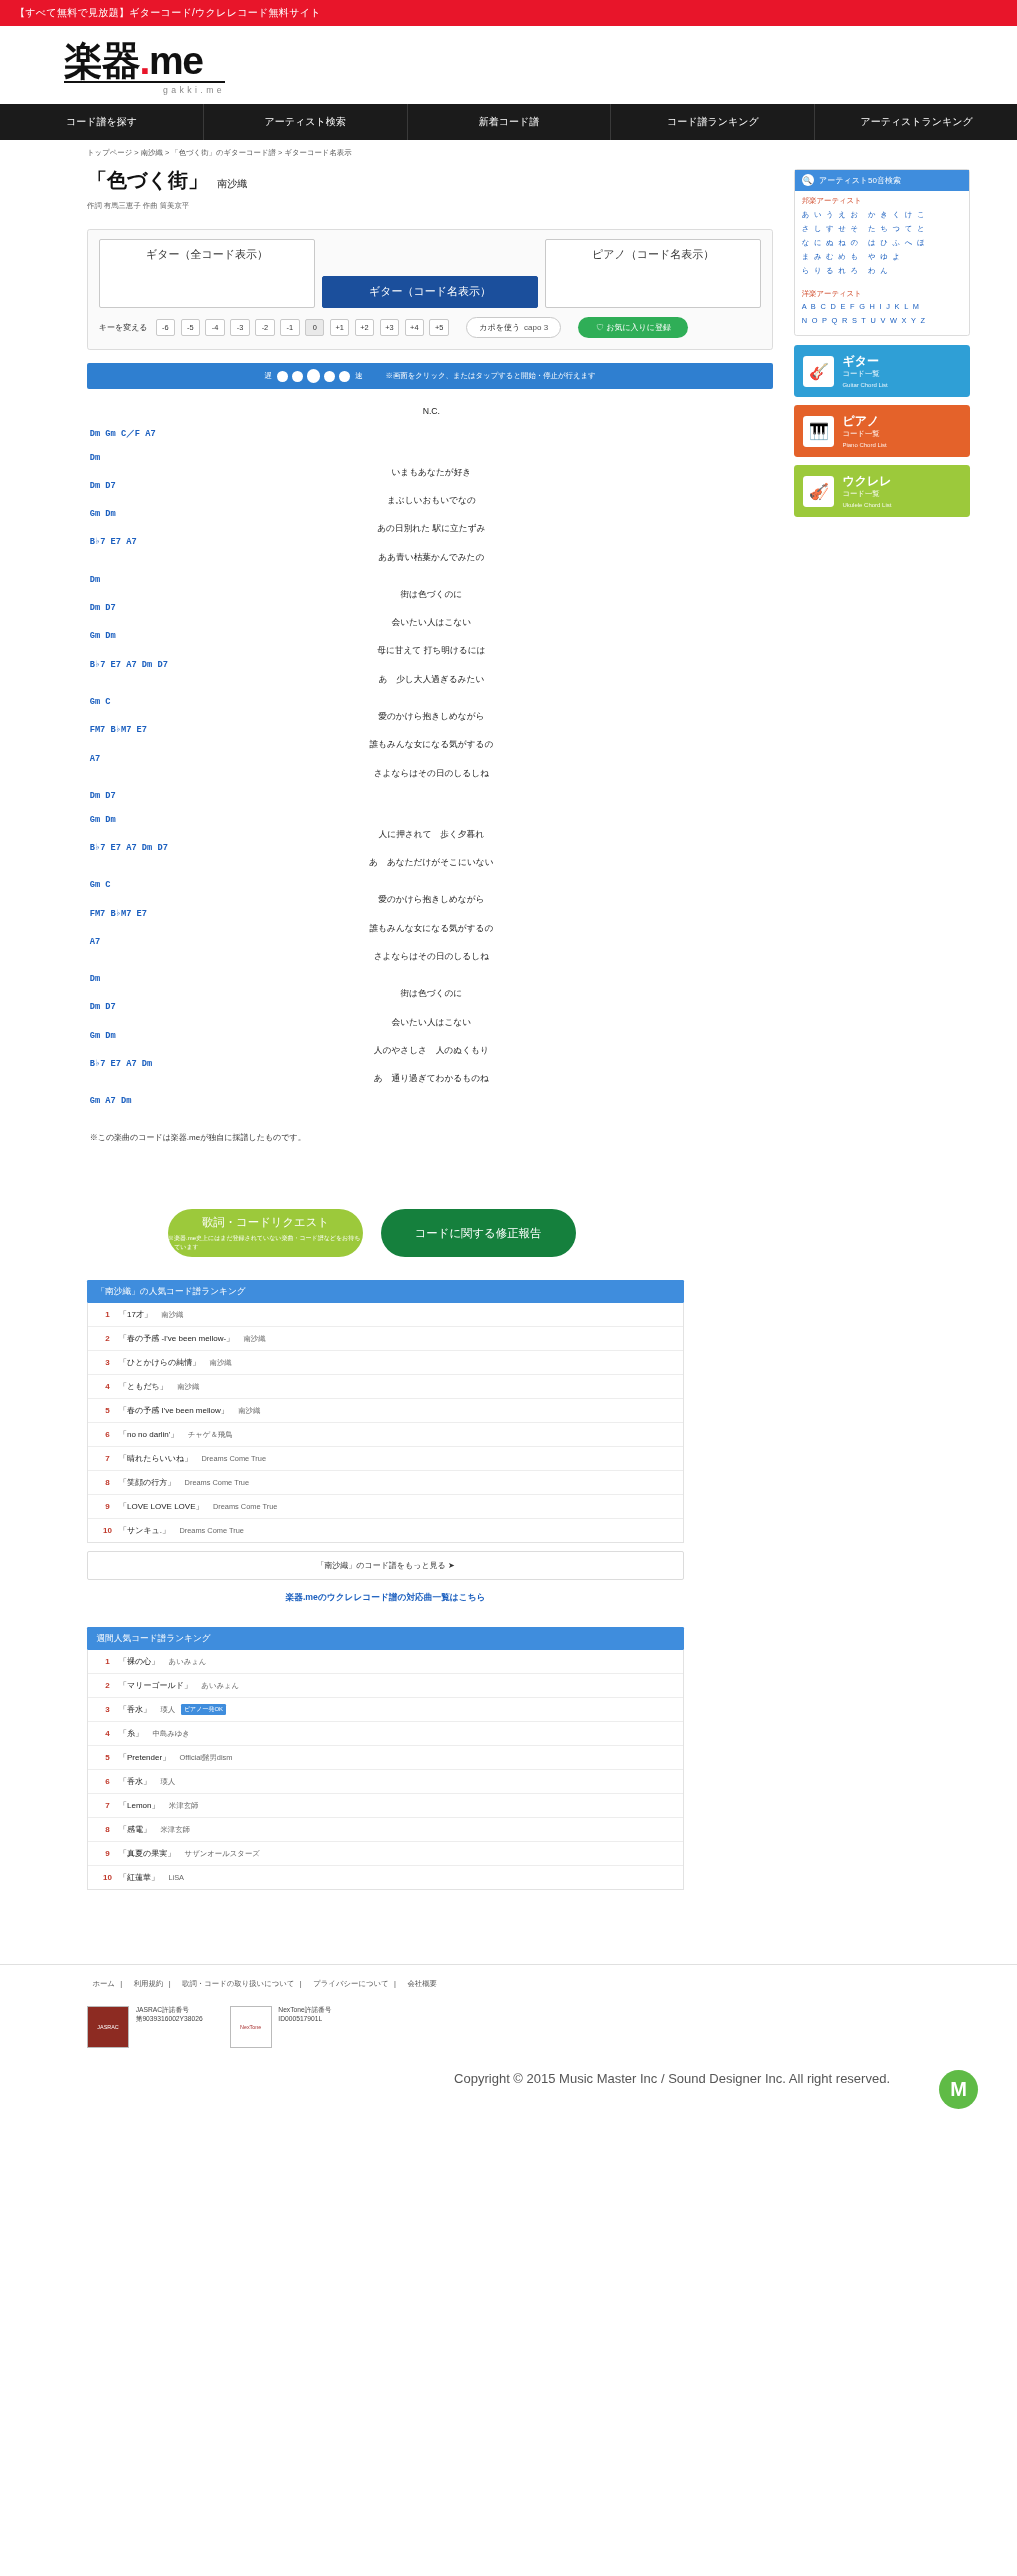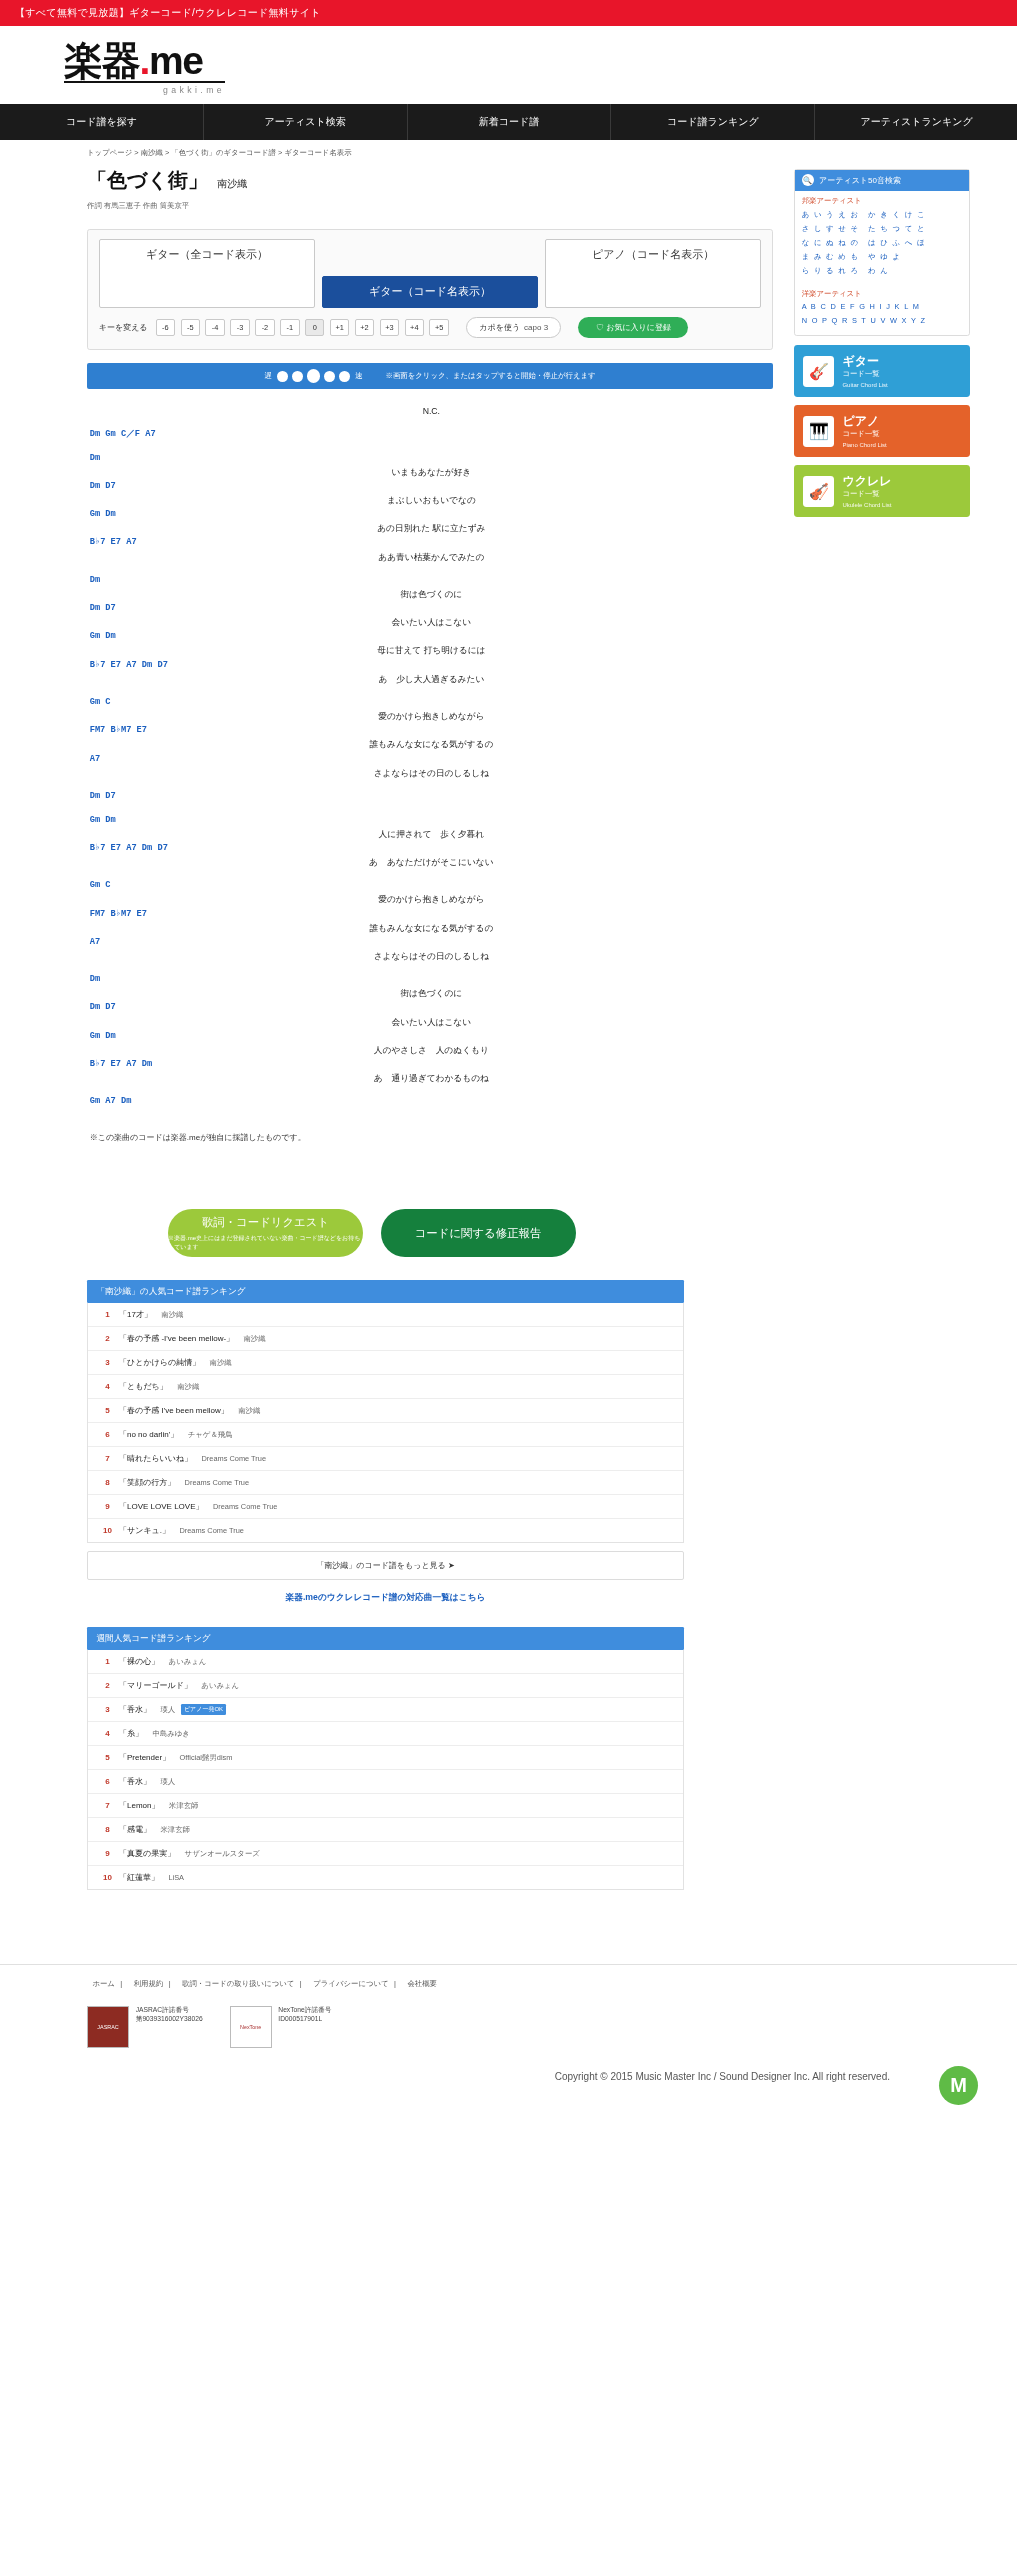--- a/index.html
+++ b/index.html
@@ -266,21 +266,21 @@
   .footer-links span { margin-right:4px; }
   .footer-links a { color:#555; text-decoration:none; margin:0 5.4px; }
   .lic-row { display:flex; gap:27px; padding:17.5px 0 0 87px; align-items:flex-start; }
   .lic { display:flex; gap:6.7px; align-items:flex-start; font-size:6.7px; color:#444; }
   .lic-mark {
     width:42px; height:42px; border:0.7px solid #bbb; display:flex;
     align-items:center; justify-content:center; font-size:5.4px; text-align:center; color:#a33;
     background:#fff;
   }
   .lic-mark.brown { background:#8d2b22; color:#fff; }
-  .copyright { text-align:right; padding:23px 128px 0 0; font-size:10px; color:#555;margin-left:16px; }
+  .copyright { text-align:right; padding:23px 128px 0 0; font-size:13px; color:#555;margin-left:16px; }
   .mlogo {
     position:absolute; right:40px; bottom:17.5px;
     width:39px; height:39px; border-radius:50%;
     background:#5fbb46; color:#fff; display:flex; align-items:center; justify-content:center;
     font-size:20px; font-weight:bold;
   }
   .footer-wrap { position:relative; padding-bottom:40px; }
 </style>
 </head>
 <body>

